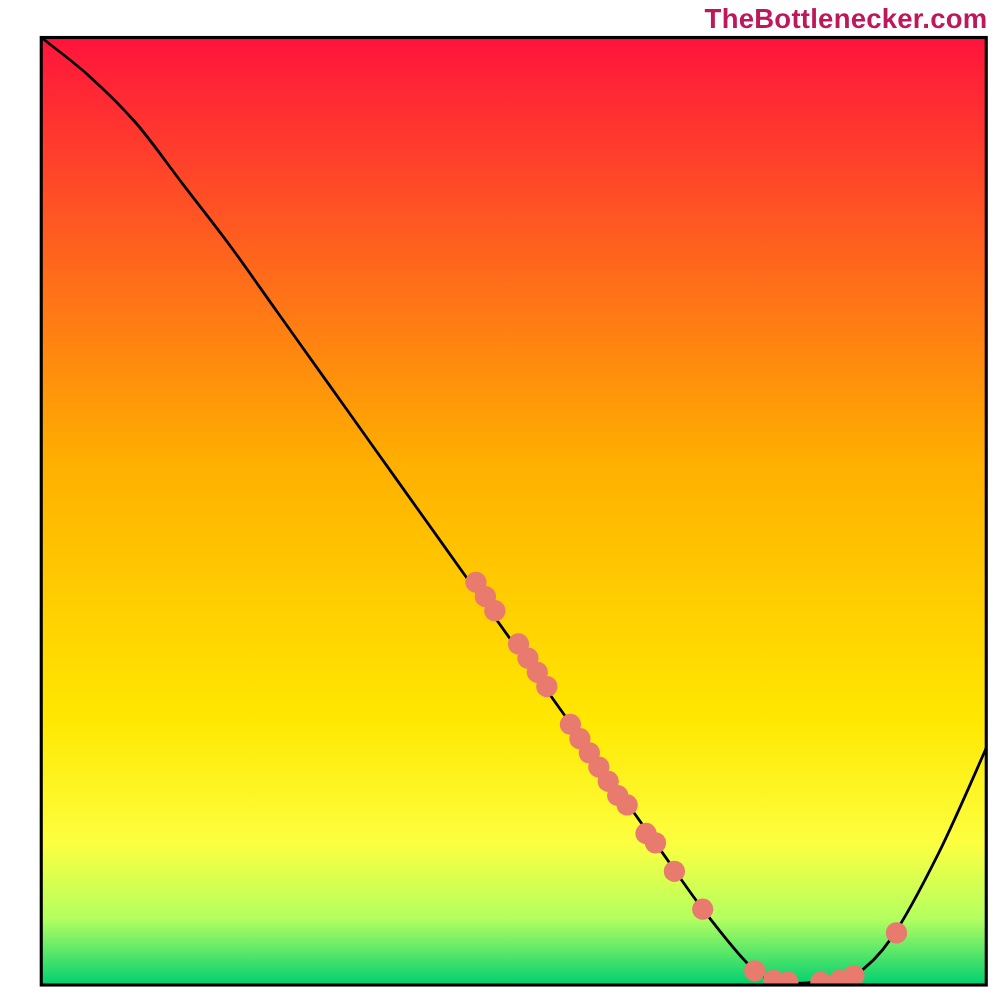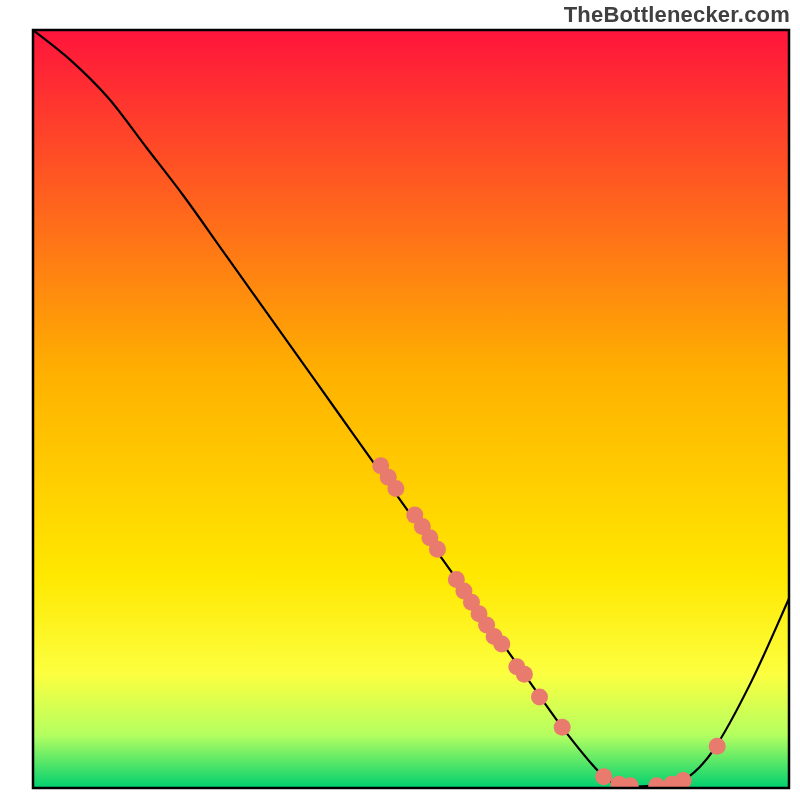--- a/index.html
+++ b/index.html
@@ -18,21 +18,21 @@
     width: 800px;
     height: 800px;
   }
   #watermark {
     position: absolute;
     top: 2px;
     right: 10px;
     font-family: Arial, Helvetica, sans-serif;
     font-size: 22px;
     font-weight: 600;
-    color: #404040;
+    color: #be185d;
     letter-spacing: 0.2px;
   }
 </style>
 </head>
 <body>
 
 <svg id="chart-area" viewBox="0 0 800 800" preserveAspectRatio="none">
   <defs>
     <linearGradient id="bg-grad" x1="0" y1="0" x2="0" y2="1">
         <stop offset="0.0%" stop-color="#ff143c"></stop>

